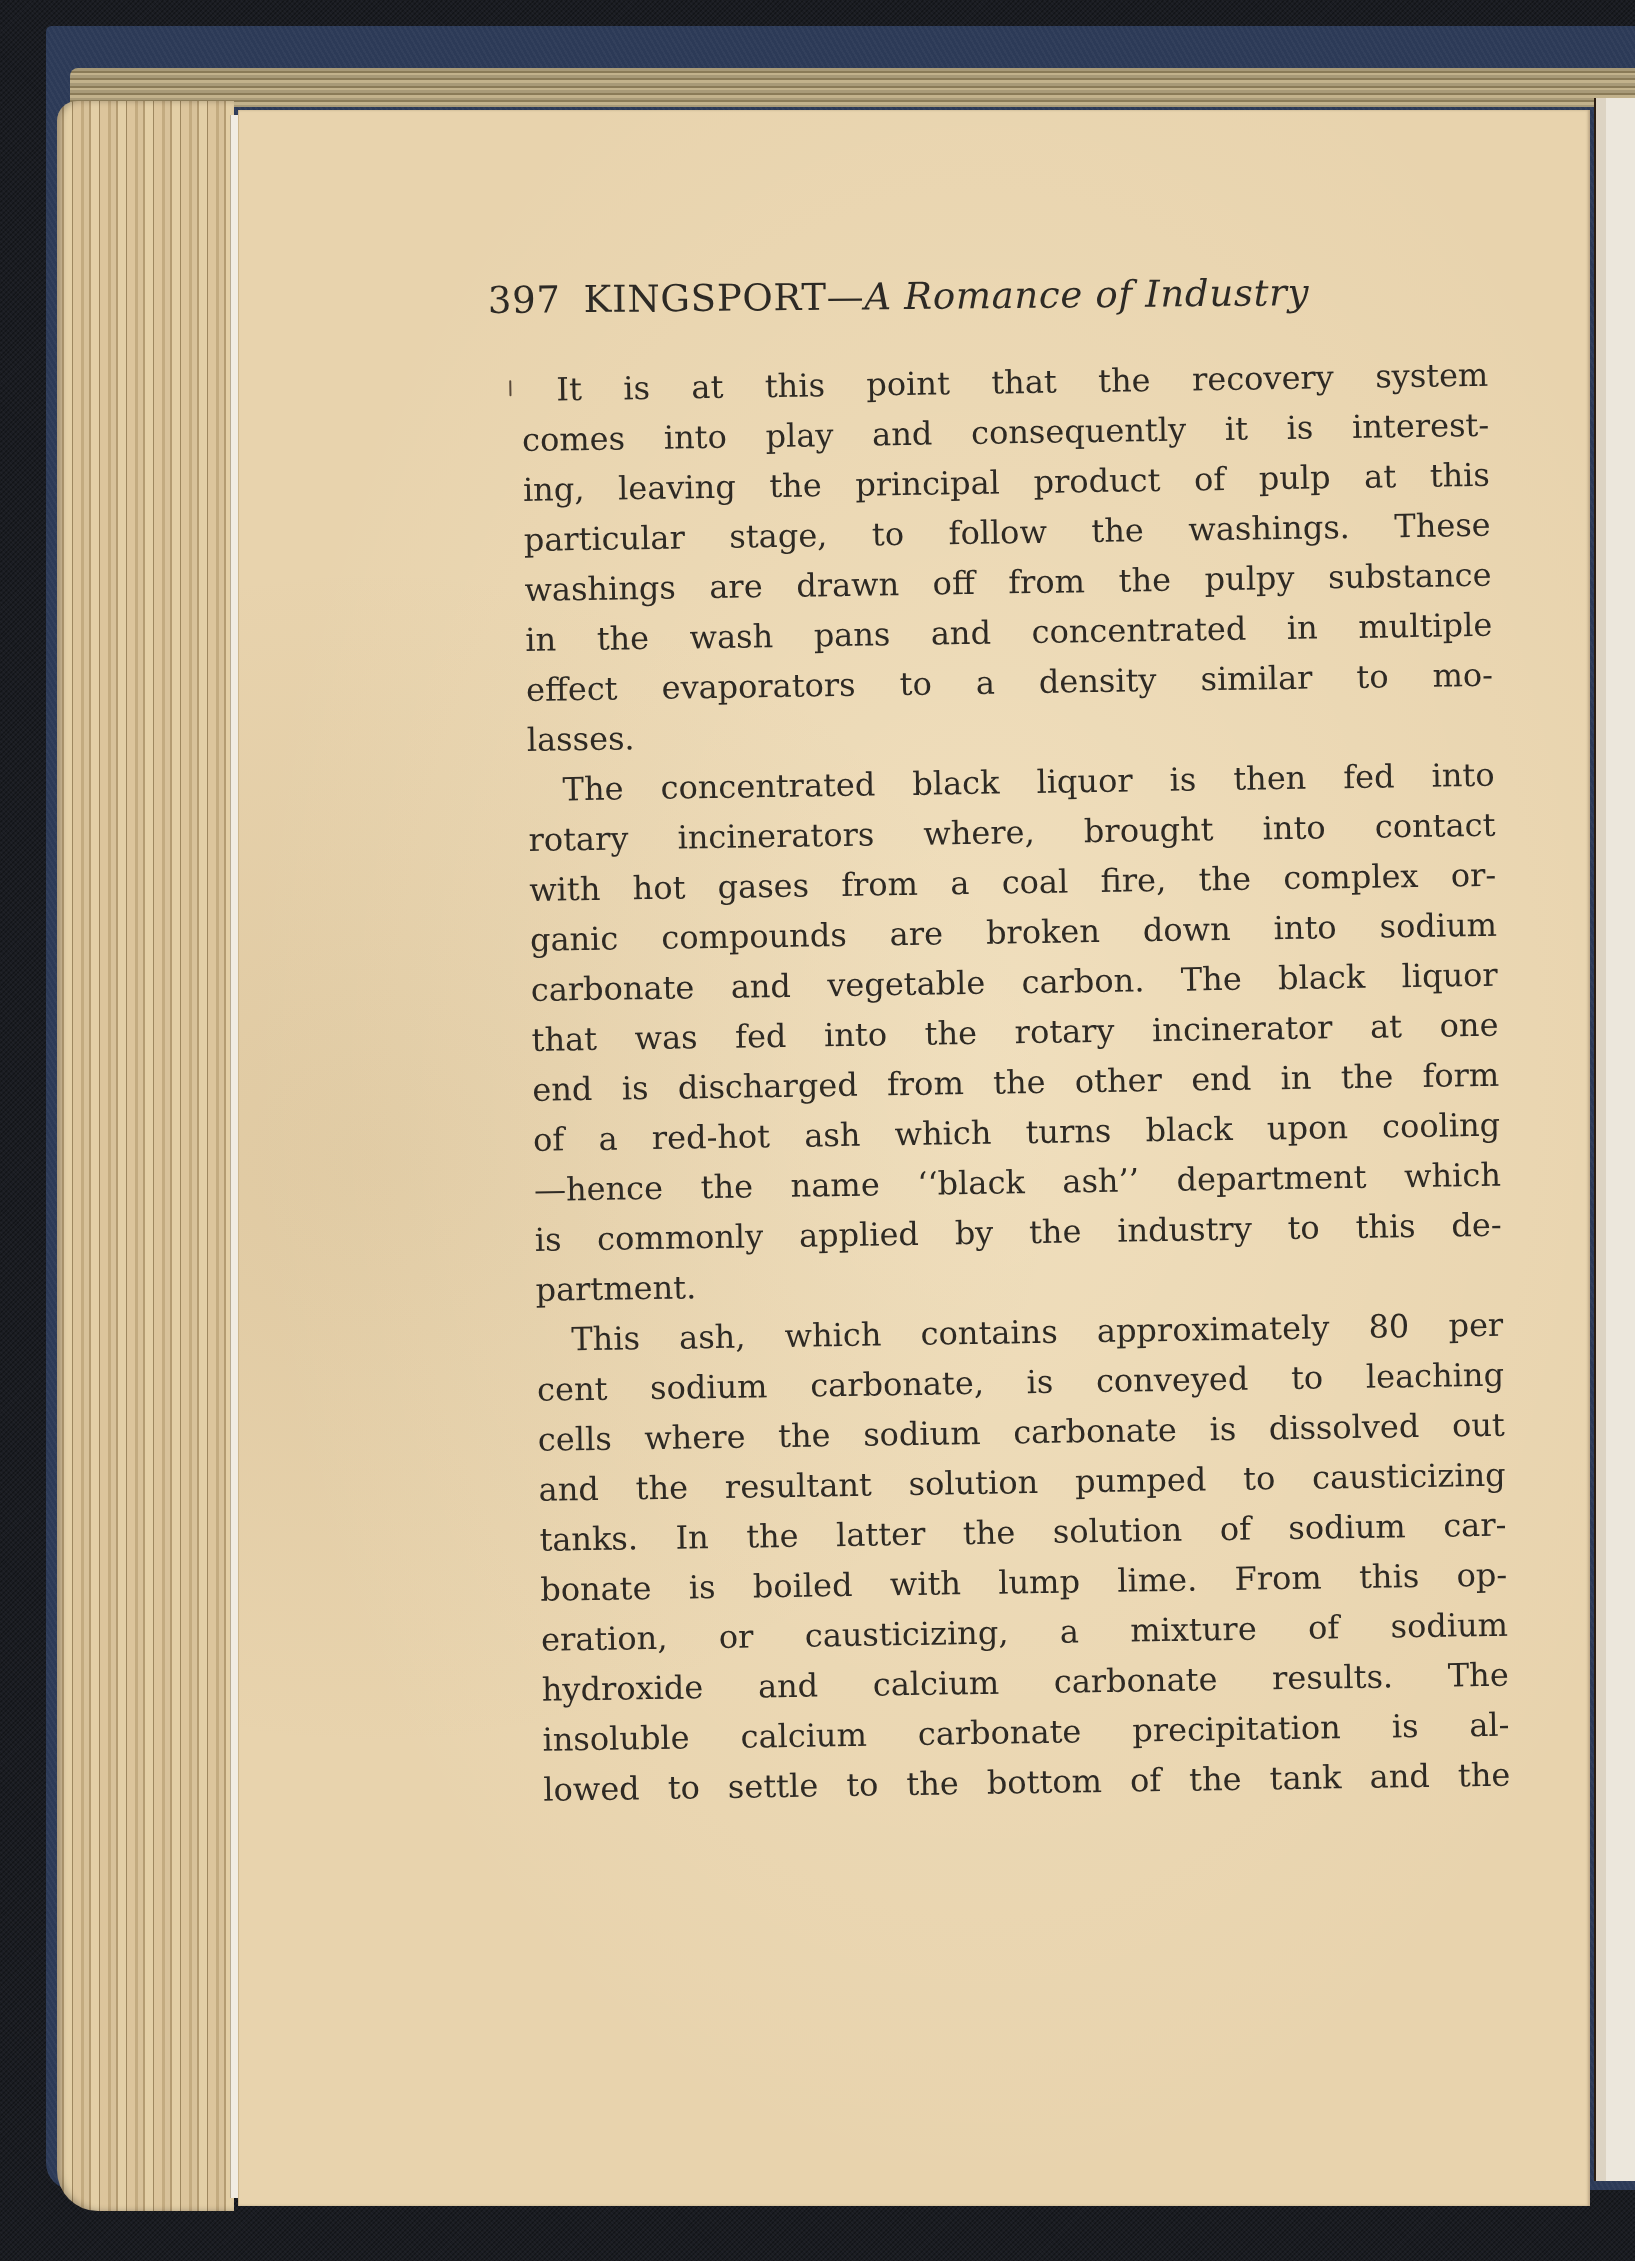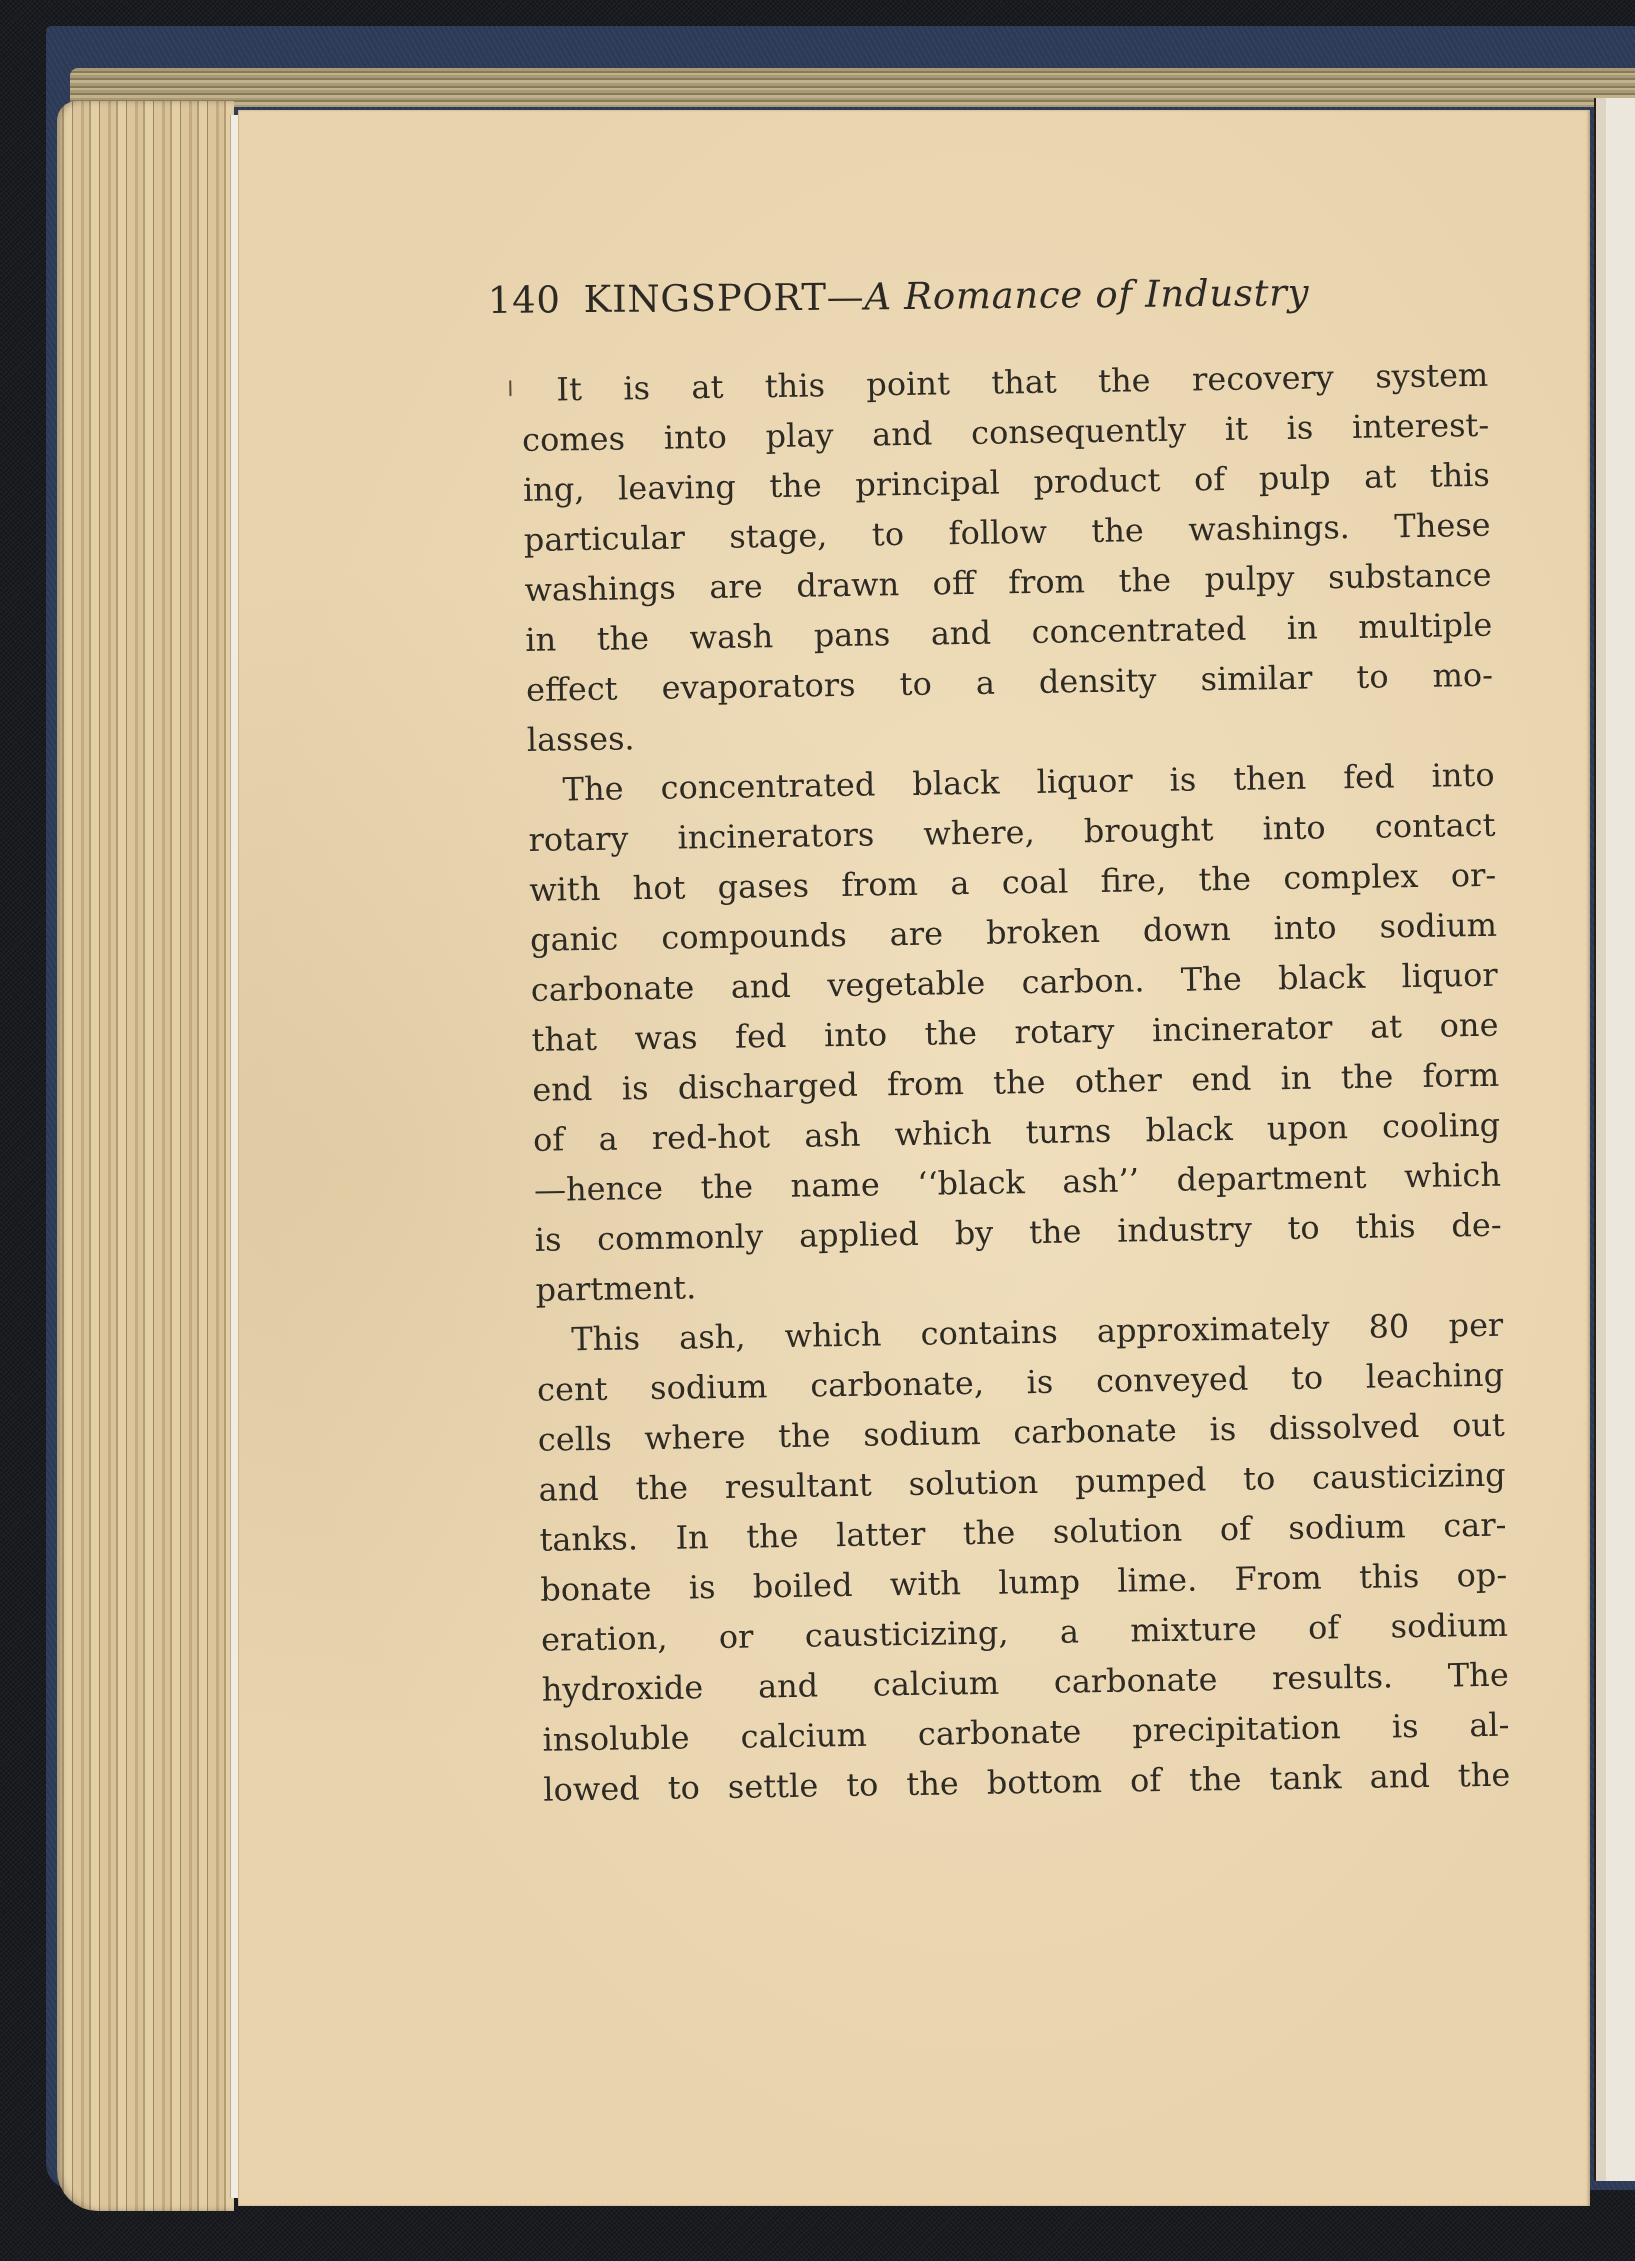--- a/index.html
+++ b/index.html
@@ -142,21 +142,21 @@
 
 <div class="cover"></div>
 <div class="top-edge"></div>
 <div class="page-stack"></div>
 <div class="white-sliver"></div>
 <div class="right-edge"></div>
 
 <div class="page"></div>
 
 <div class="running-head">
-  <span class="num">140</span><span>KINGSPORT—</span><span class="sub">A Romance of Industry</span>
+  <span class="num">397</span><span>KINGSPORT—</span><span class="sub">A Romance of Industry</span>
 </div>
 
 <div class="text-block">
   <span class="margin-mark"></span>
   <div>
     <span class="line indent">It is at this point that the recovery system</span>
     <span class="line">comes into play and consequently it is interest-</span>
     <span class="line">ing, leaving the principal product of pulp at this</span>
     <span class="line">particular stage, to follow the washings. These</span>
     <span class="line">washings are drawn off from the pulpy substance</span>

